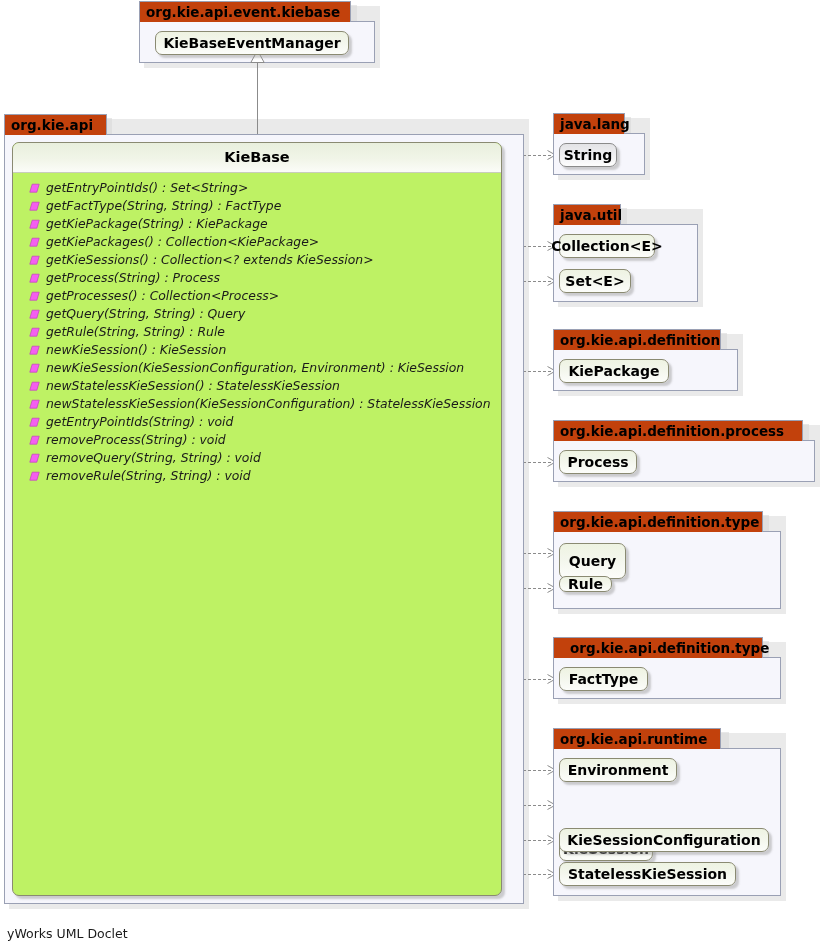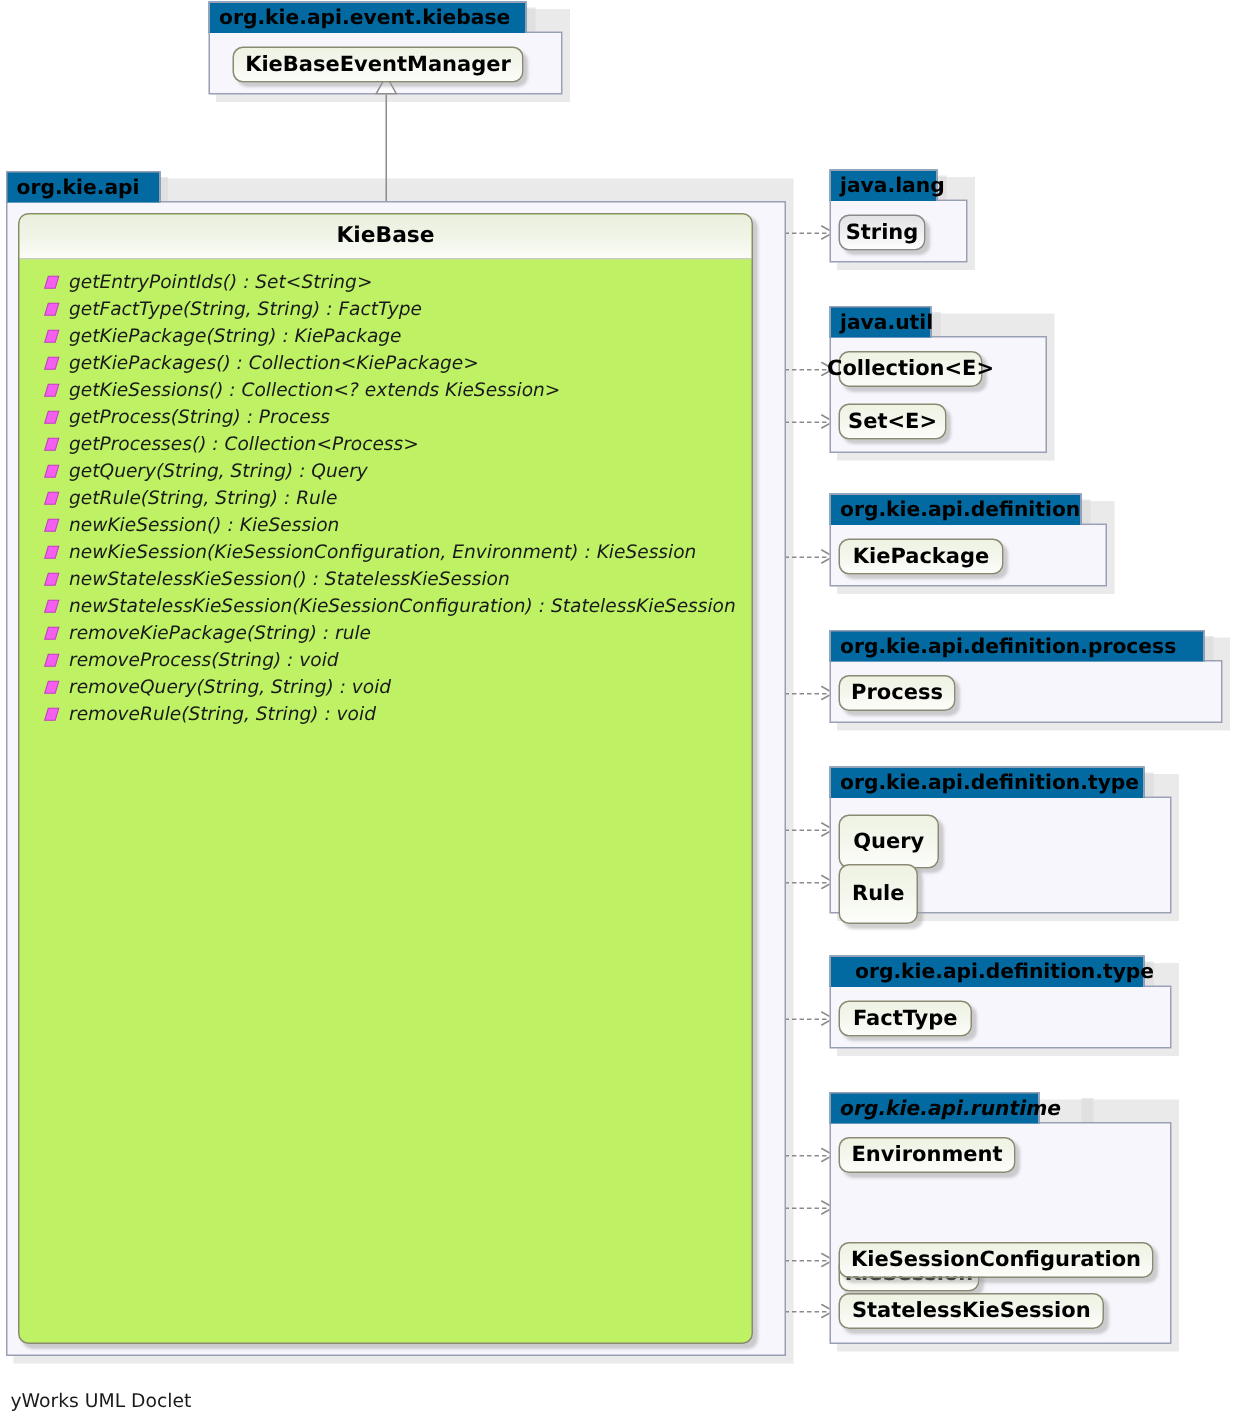--- a/index.html
+++ b/index.html
@@ -32,21 +32,21 @@
     bottom: -5px;
     background: #d8d8d8;
     opacity: .55;
   }
   .pkg-tab {
     position: absolute;
     left: 0;
     top: 0;
     height: 21px;
     box-sizing: border-box;
-    background: #0369a1;
+    background: #c2410c;
     border: 1px solid #9aa0b4;
     border-bottom: none;
     padding: 0 7px 0 6px;
     font-size: 13.5px;
     font-weight: bold;
     color: #000000;
     line-height: 20px;
     white-space: nowrap;
     z-index: 3;
   }
@@ -278,21 +278,21 @@
           <div class="member">
             <span class="m-icon"><svg width="11" height="11" viewBox="0 0 11 11">
                 <polygon points="3.2,1.2 10.2,1.2 7.8,9.2 0.8,9.2" fill="#f45ff0" stroke="#c23ec0" stroke-width="0.7"></polygon>
               </svg></span>
             <span>newStatelessKieSession(KieSessionConfiguration) : StatelessKieSession</span>
           </div>
           <div class="member">
             <span class="m-icon"><svg width="11" height="11" viewBox="0 0 11 11">
                 <polygon points="3.2,1.2 10.2,1.2 7.8,9.2 0.8,9.2" fill="#f45ff0" stroke="#c23ec0" stroke-width="0.7"></polygon>
               </svg></span>
-            <span>removeKiePackage(String) : rule</span>
+            <span>getEntryPointIds(String) : void</span>
           </div>
           <div class="member">
             <span class="m-icon"><svg width="11" height="11" viewBox="0 0 11 11">
                 <polygon points="3.2,1.2 10.2,1.2 7.8,9.2 0.8,9.2" fill="#f45ff0" stroke="#c23ec0" stroke-width="0.7"></polygon>
               </svg></span>
             <span>removeProcess(String) : void</span>
           </div>
           <div class="member">
             <span class="m-icon"><svg width="11" height="11" viewBox="0 0 11 11">
                 <polygon points="3.2,1.2 10.2,1.2 7.8,9.2 0.8,9.2" fill="#f45ff0" stroke="#c23ec0" stroke-width="0.7"></polygon>
@@ -425,35 +425,35 @@
     <div class="pkg-body" style="top:20px; width:262px; height:42px;"></div>
     <div class="node iface" style="left:6px; top:30px; width:78px; height:24px;">Process</div>
   </div>
 
   <div class="package" style="left:553px; top:511px; width:228px; height:98px;">
     <div class="pkg-shadow"></div>
     <div class="pkg-tab-shadow" style="left:208px;"></div>
     <div class="pkg-tab" style="width:210px;">org.kie.api.definition.type</div>
     <div class="pkg-body" style="top:20px; width:228px; height:78px;"></div>
     <div class="node iface" style="left:6px; top:32px; width:67px; height:36px;">Query</div>
-    <div class="node iface" style="left:6px; top:65px; width:53px; height:40px;">Rule</div>
+    <div class="node iface" style="left:6px; top:65px; width:53px; height:16px;">Rule</div>
   </div>
 
   <div class="package" style="left:553px; top:637px; width:228px; height:62px;">
     <div class="pkg-shadow"></div>
     <div class="pkg-tab-shadow" style="left:208px;"></div>
     <div class="pkg-tab" style="width:210px;padding-left:16px;">org.kie.api.definition.type</div>
     <div class="pkg-body" style="top:20px; width:228px; height:42px;"></div>
     <div class="node iface" style="left:6px; top:30px; width:89px; height:24px;">FactType</div>
   </div>
 
   <div class="package" style="left:553px; top:728px; width:228px; height:168px;">
     <div class="pkg-shadow"></div>
     <div class="pkg-tab-shadow" style="left:168px;"></div>
-    <div class="pkg-tab" style="width:140px;font-style:italic;">org.kie.api.runtime</div>
+    <div class="pkg-tab" style="width:168px;">org.kie.api.runtime</div>
     <div class="pkg-body" style="top:20px; width:228px; height:148px;"></div>
     <div class="node iface" style="left:6px; top:30px; width:118px; height:24px;">Environment</div>
     <div class="node iface" style="left:6px; top:65px; width:94px; height:24px;margin-top:44px;">KieSession</div>
     <div class="node iface" style="left:6px; top:100px; width:210px; height:24px;">KieSessionConfiguration</div>
     <div class="node iface" style="left:6px; top:134px; width:177px; height:24px;">StatelessKieSession</div>
   </div>
 
   <div class="footer" style="left:7px; top:926px;">yWorks UML Doclet</div>
 
 </div>

